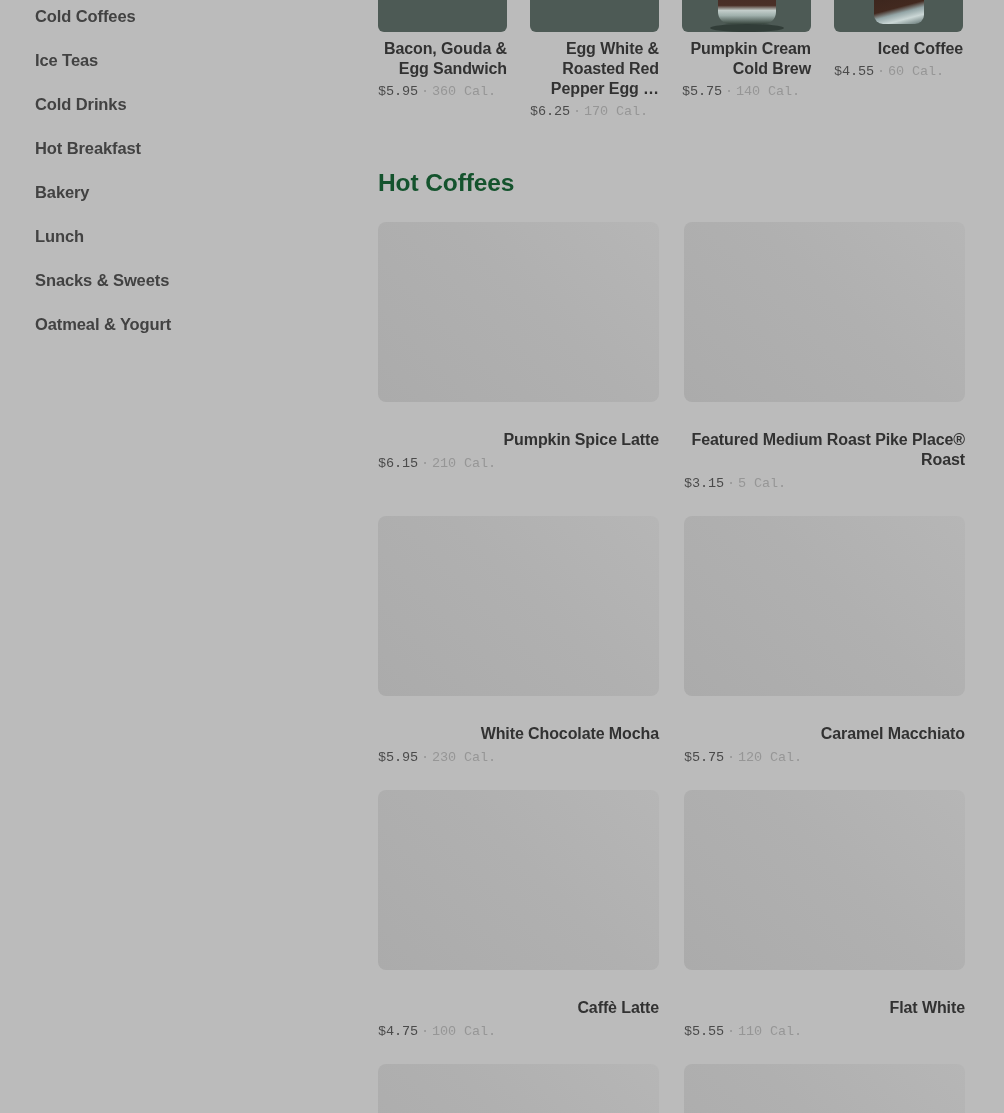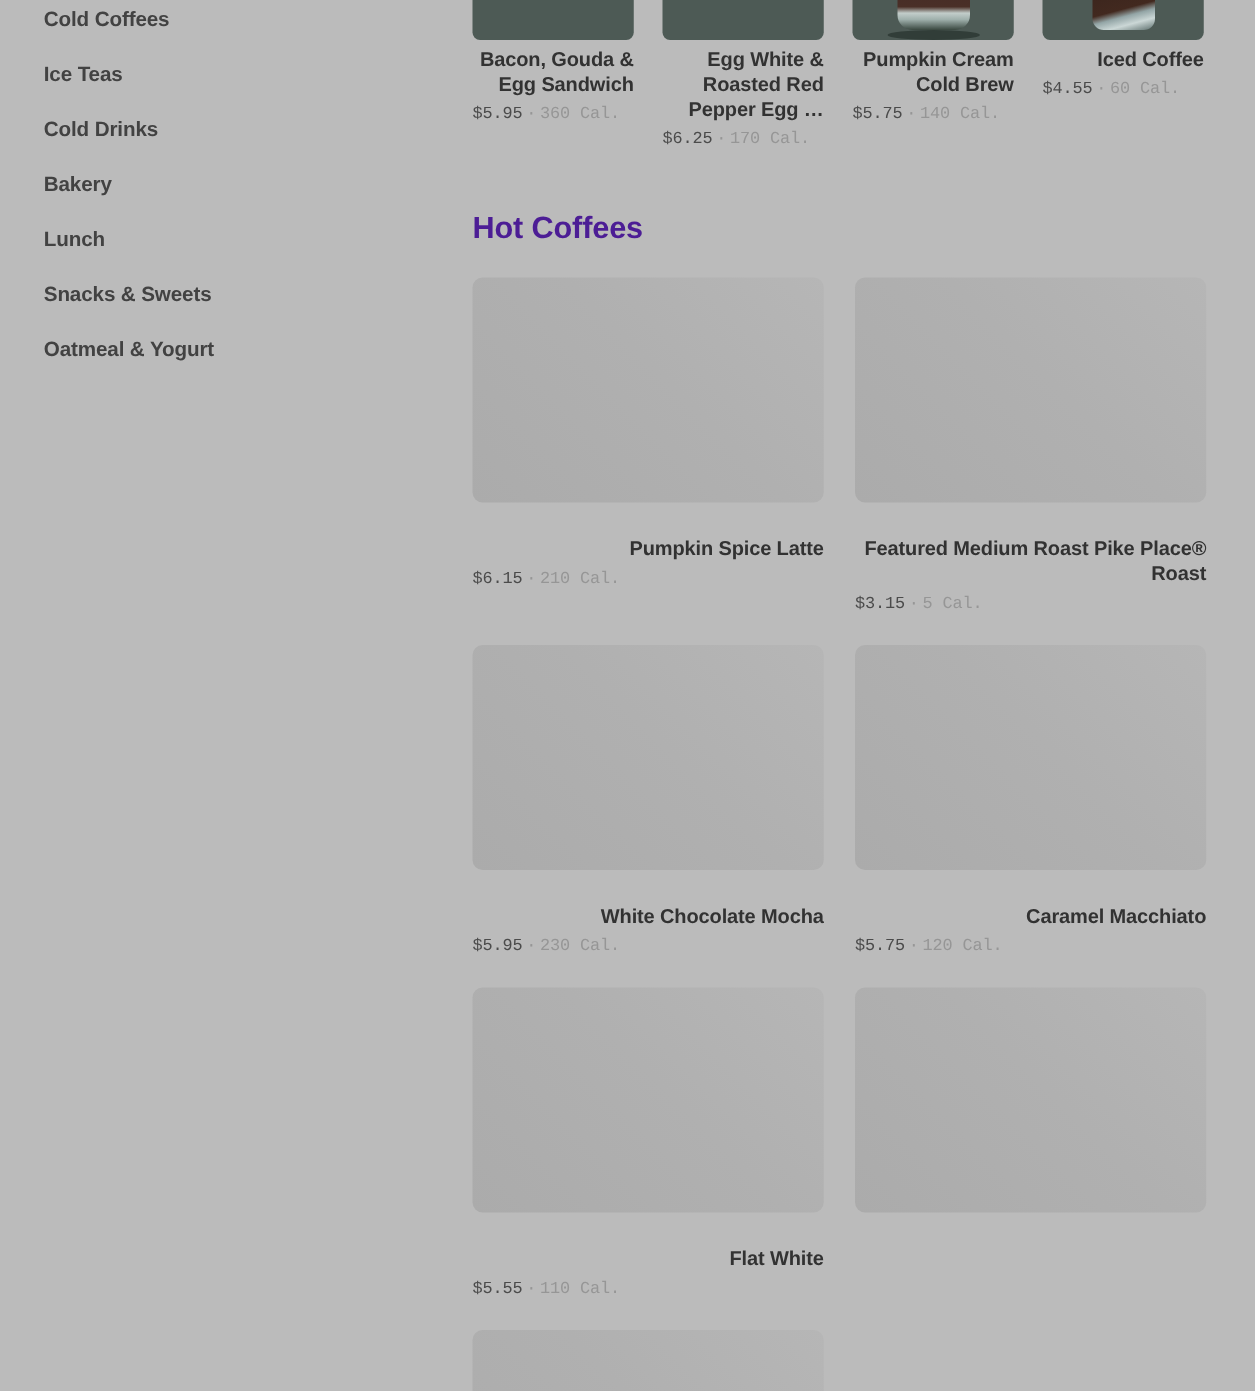--- a/index.html
+++ b/index.html
@@ -57,21 +57,21 @@
     overflow:hidden;
   }
   .price-line { margin-top:5px; font-size:13.5px; line-height:16px; white-space:nowrap;font-family:Liberation Mono, monospace; }
   .price { color:#4b4b4b; }
   .dot { color:#969696; margin:0 3px; }
   .cal { color:#969696; }
 
   
   .section-title {
     margin-top:50px;
-    font-size:24.5px; line-height:26px; font-weight:700; color:#4c1d95;
+    font-size:24.5px; line-height:26px; font-weight:700; color:#14532d;
   }
 
   
   .cards-grid {
     margin-top:26px;
     display:grid; grid-template-columns:281px 281px;
     column-gap:25px; row-gap:24px;
     align-items:start;
   }
   .card { display:flex; flex-direction:column; cursor:pointer; }
@@ -84,20 +84,21 @@
 </style>
 </head>
 <body>
 
 <div class="app">
 
   <aside class="sidebar">
     <div class="side-item">Cold Coffees</div>
     <div class="side-item">Ice Teas</div>
     <div class="side-item">Cold Drinks</div>
+    <div class="side-item">Hot Breakfast</div>
     <div class="side-item">Bakery</div>
     <div class="side-item">Lunch</div>
     <div class="side-item">Snacks &amp; Sweets</div>
     <div class="side-item">Oatmeal &amp; Yogurt</div>
   </aside>
 
   <main class="content">
 
     <div class="top-row">
 
@@ -169,20 +170,27 @@
       </article>
 
       <article class="card">
         <div class="card-img"></div>
         <h3 class="title">Caramel Macchiato</h3>
         <div class="price-line">
           <span class="price">$5.75</span><span class="dot">·</span><span class="cal">120 Cal.</span>
         </div>
       </article>
 
+      <article class="card">
+        <div class="card-img"></div>
+        <h3 class="title">Caffè Latte</h3>
+        <div class="price-line">
+          <span class="price">$4.75</span><span class="dot">·</span><span class="cal">100 Cal.</span>
+        </div>
+      </article>
 
       <article class="card">
         <div class="card-img"></div>
         <h3 class="title">Flat White</h3>
         <div class="price-line">
           <span class="price">$5.55</span><span class="dot">·</span><span class="cal">110 Cal.</span>
         </div>
       </article>
 
       <article class="card">

